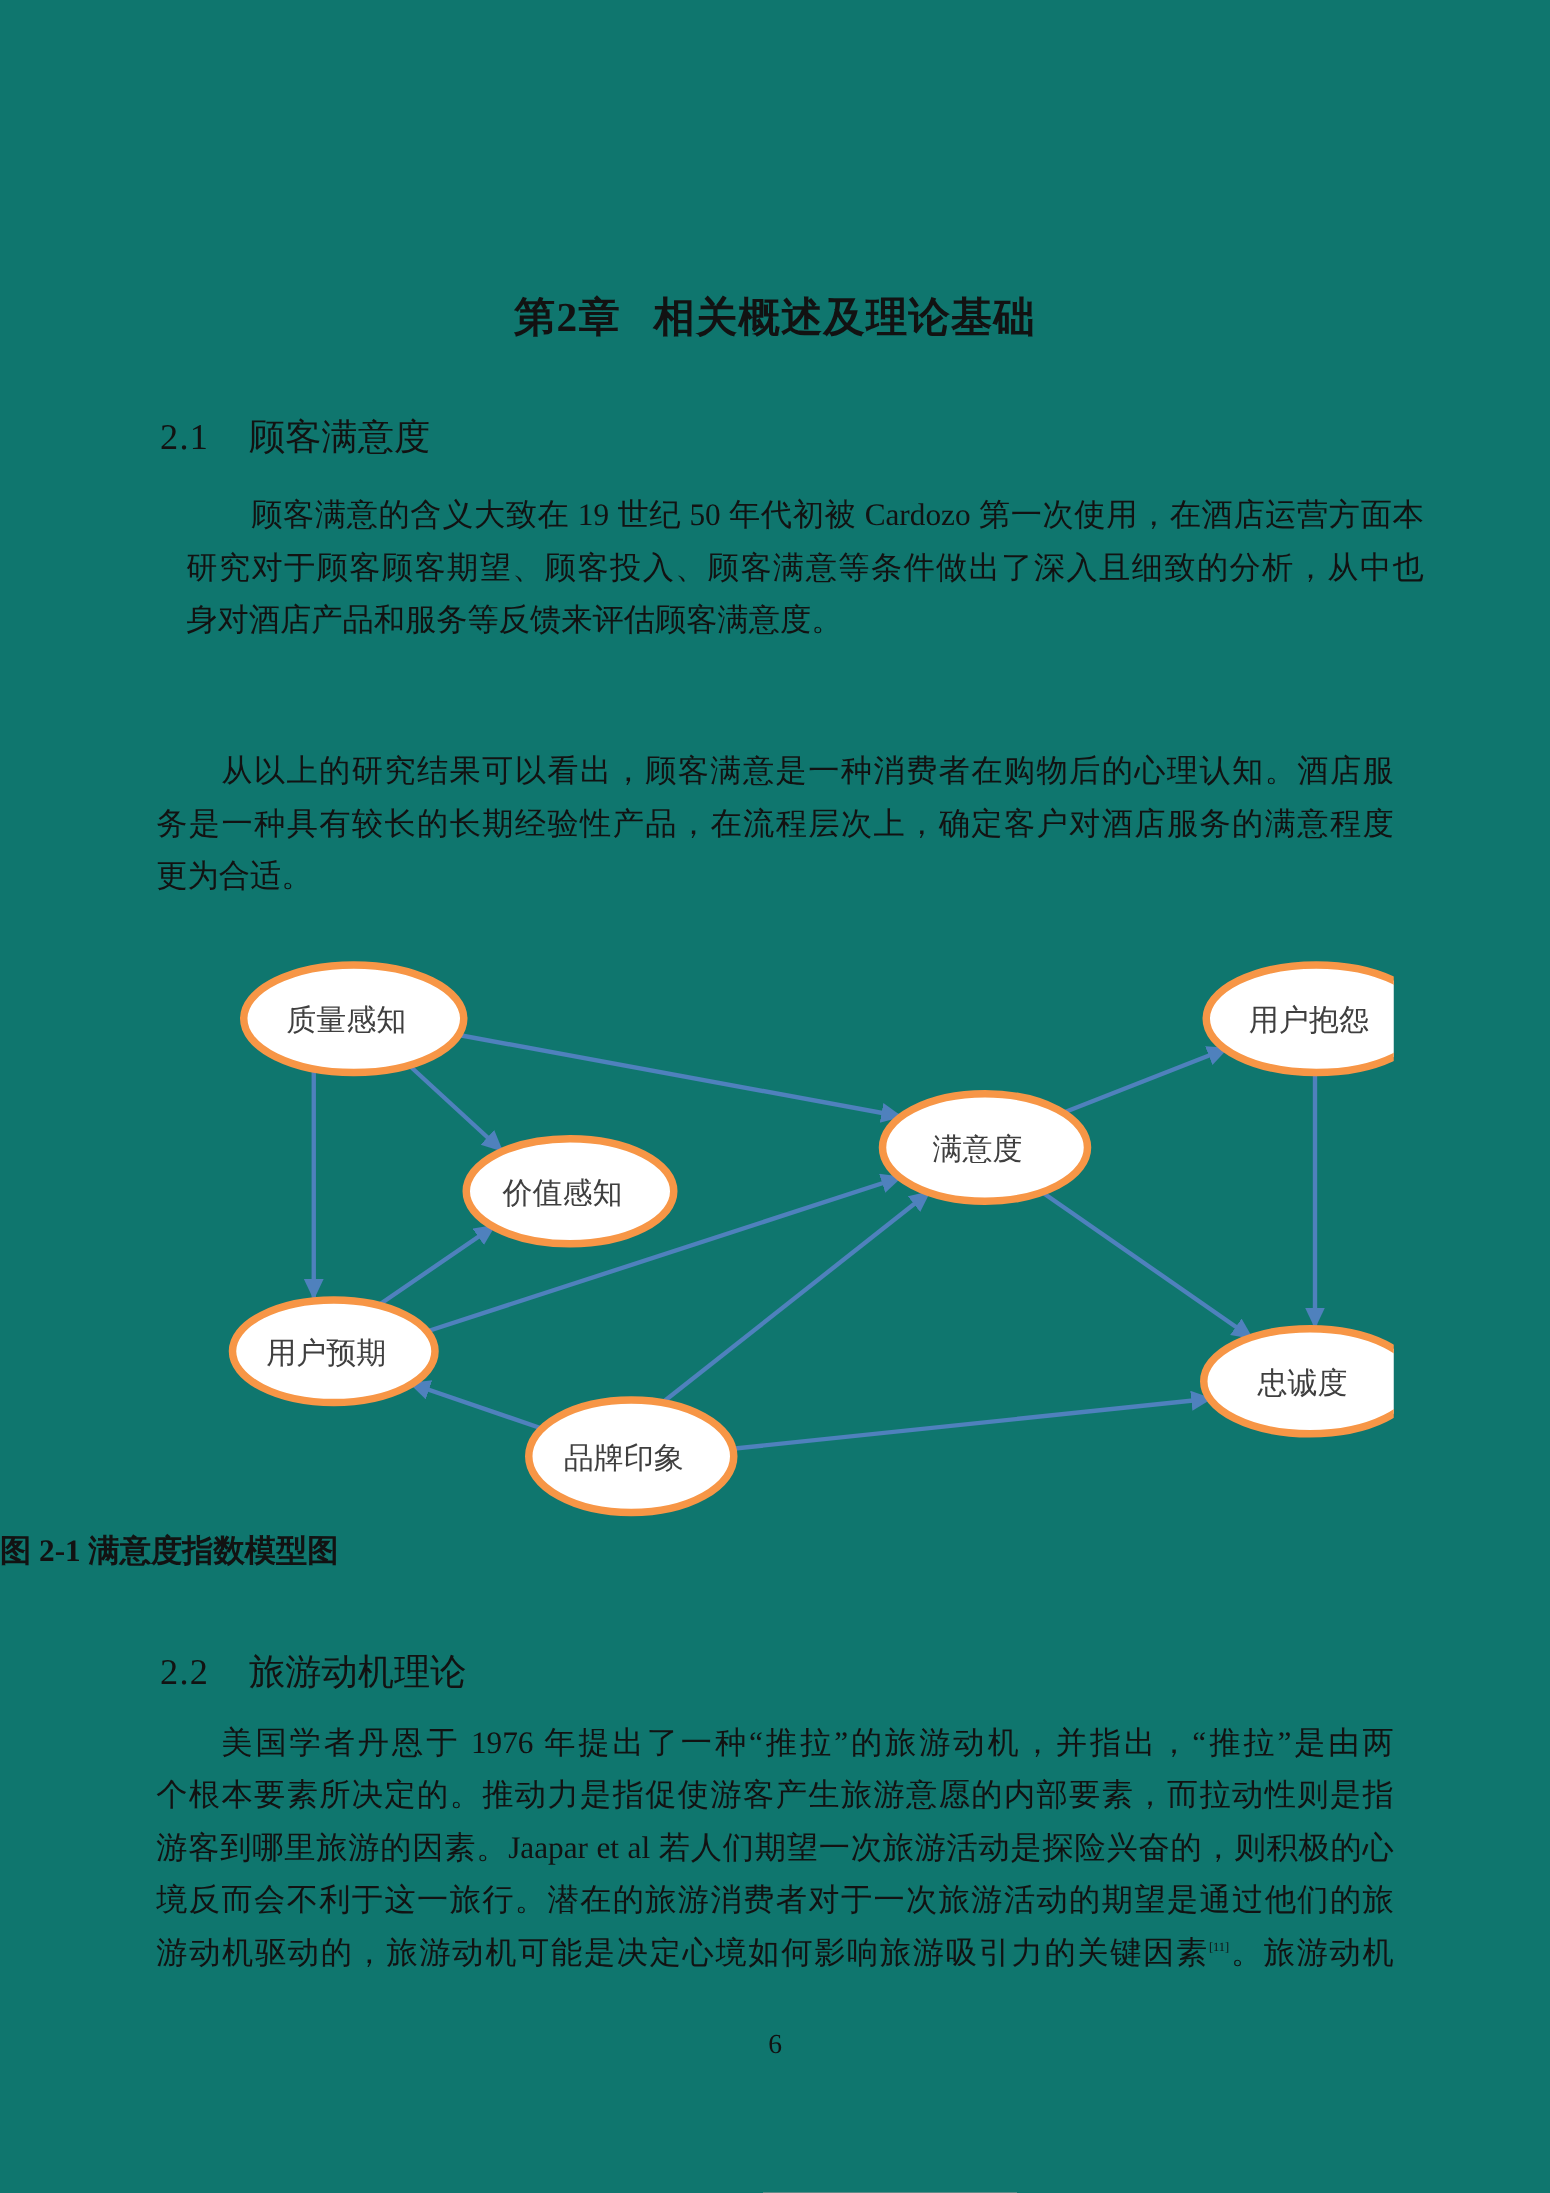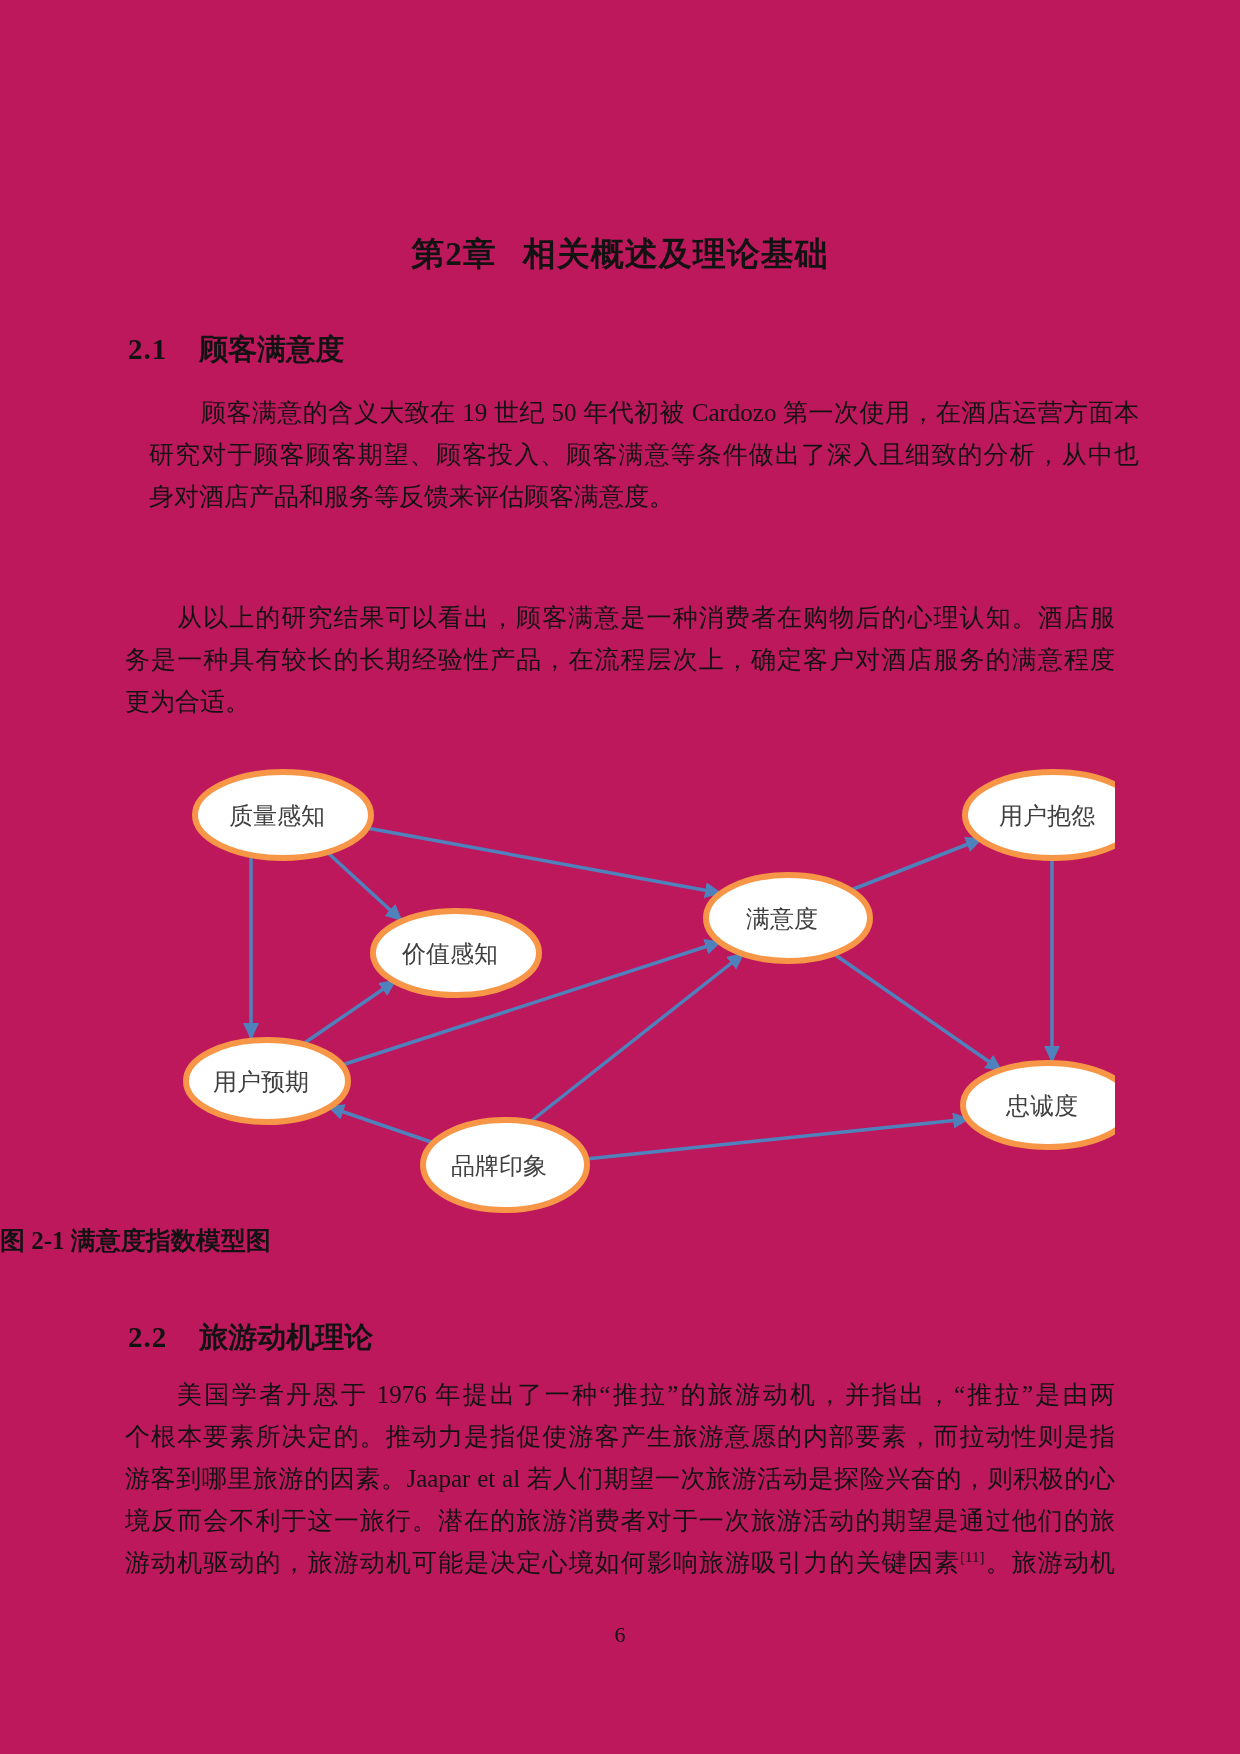--- a/index.html
+++ b/index.html
@@ -1,49 +1,49 @@
 <!DOCTYPE html>
 <html><head>
 <meta charset="utf-8">
 <style>
   html,body { margin:0; padding:0; background:#9e9e9e; }
   .page {
     position:relative;
     width:1240px; height:1754px;
     margin:0 auto;
-    background:#be185d;
+    background:#0f766e;
     font-family:"Liberation Serif","DejaVu Serif",serif;
     color:#121212;
     overflow:hidden;
   }
   .chapter-title {
     position:absolute; top:232px; left:0; width:100%;
     text-align:center; font-size:33px; font-weight:bold;
     letter-spacing:1px;
   }
   .chapter-title .num { margin-right:26px; }
   .sec-heading {
     position:absolute; left:128px;
-    font-size:29px; font-weight:bold;
+    font-size:29px; font-weight:normal;
   }
   .sec-heading .num { margin-right:32px; letter-spacing:1px; }
   .sec1 { top:330px; }
   .sec2 { top:1318px; }
   .para { position:absolute; left:125px; width:990px; }
   .bodyline {
     width:990px; font-size:25px; line-height:42px;
     text-align:justify; text-align-last:justify;
     white-space:nowrap;
   }
   .bodyline.first { text-indent:52px; }
   .bodyline.last { text-align-last:left; }
   .para1 { top:392px;margin-left:24px; }
   .para2 { top:597px; }
   .para3 { top:1374px; }
-  sup.ref { font-size:15px; line-height:0; vertical-align:9px; }
+  sup.ref { font-size:10px; line-height:0; vertical-align:9px; }
   .figure-area { position:absolute; left:125px; top:742px; width:990px; height:488px; }
   .figure-area svg { display:block; width:990px; height:488px; }
   .fig-caption {
     position:absolute; top:1224px; left:0; width:100%;
     font-size:25px; font-weight:bold;
   }
   .page-number {
     position:absolute; top:1622px; left:0; width:100%;
     text-align:center; font-size:22px;
   }

